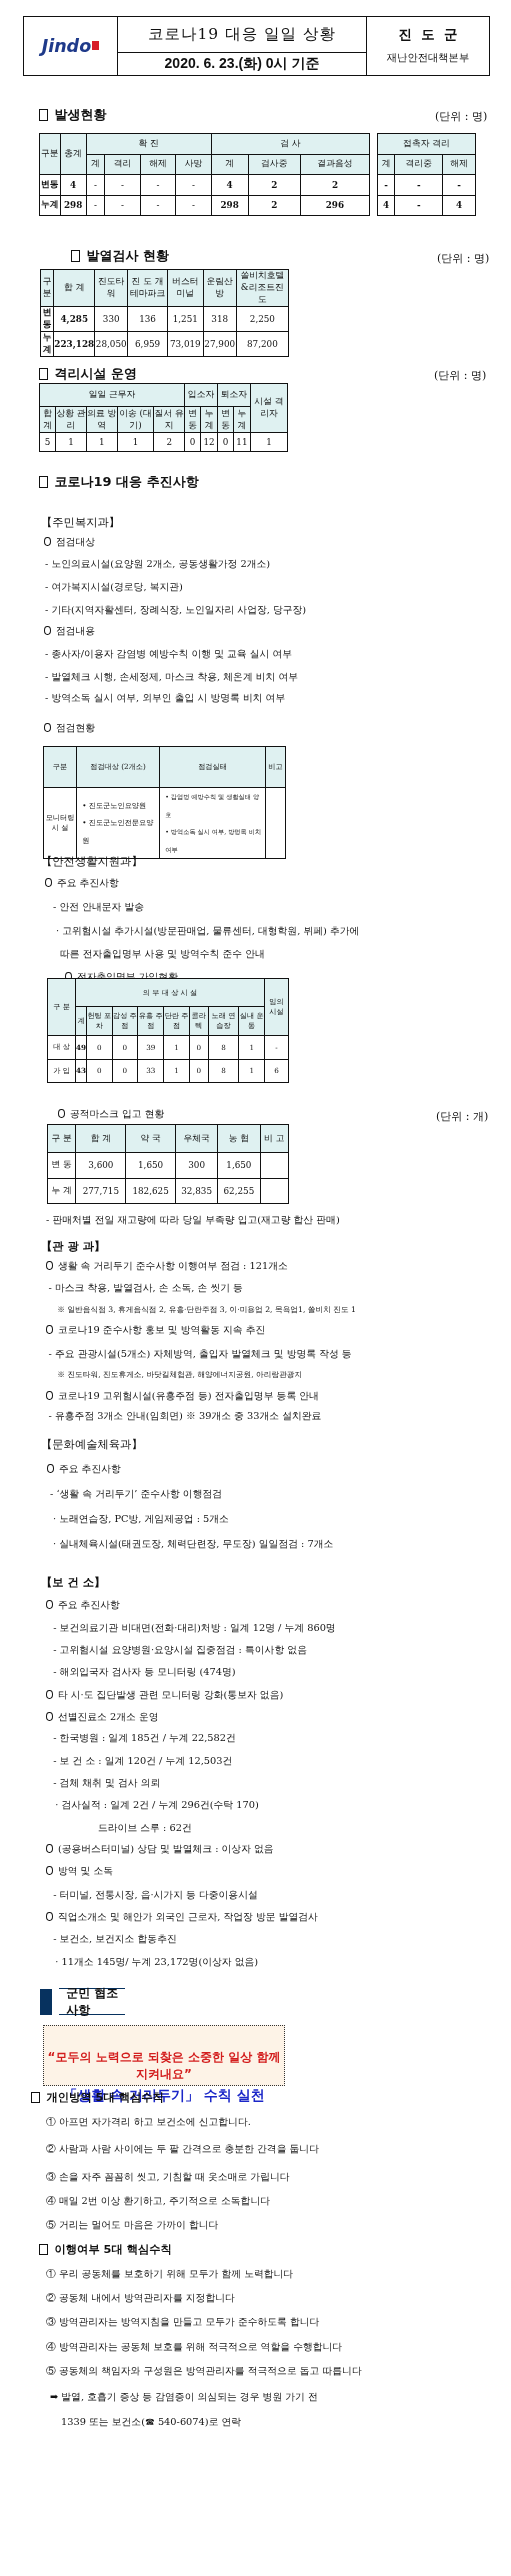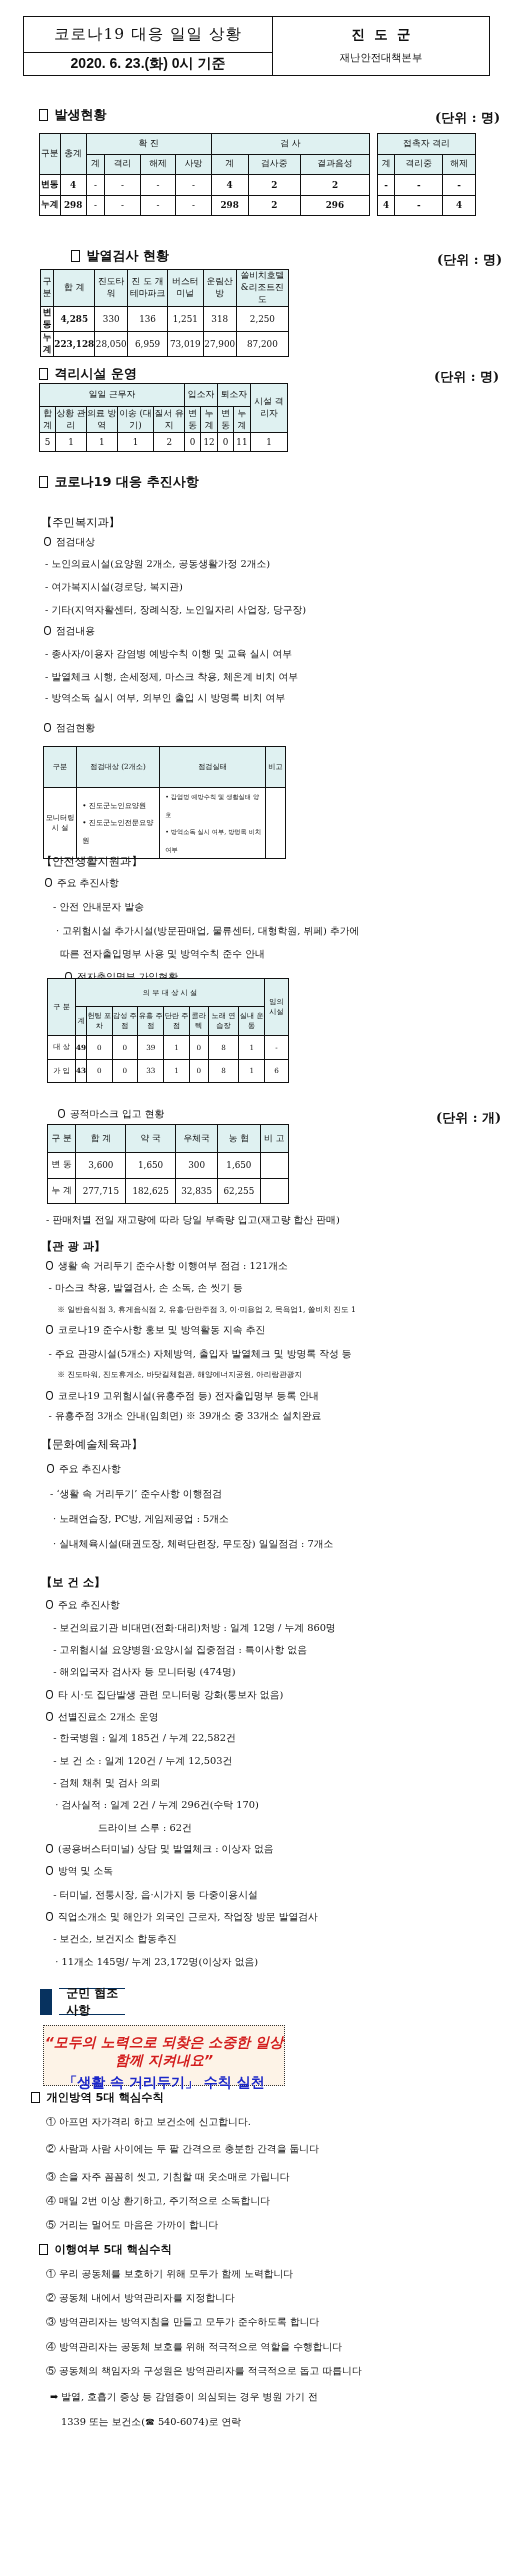--- a/index.html
+++ b/index.html
@@ -14,44 +14,48 @@
   .hdr .mid .t2 { flex: 1; display: flex; align-items: center; justify-content: center; font-size: 14px; font-weight: bold; font-family: "Liberation Sans Narrow", "Liberation Sans", sans-serif; }
   .hdr .right { flex: 1; display: flex; flex-direction: column; align-items: center; justify-content: center; }
   .hdr .right .r1 { font-size: 13.4px; font-weight: bold; letter-spacing: 9.3px; margin-left: 9.3px; font-family: "DejaVu Sans", sans-serif; }
   .hdr .right .r2 { font-size: 10.3px; margin-top: 6.2px; }
   .jindo { font-family: "DejaVu Sans", sans-serif; font-style: italic; font-weight: bold; font-size: 17.5px; color: #1f3a8a; position: relative; }
   .jindo-red { display: inline-block; width: 7.2px; height: 9.3px; background: #d71d2a; vertical-align: middle; margin-left: 1px; }
 
   
   .sec { font-size: 13px; font-weight: bold; display: flex; align-items: center; font-family: "DejaVu Sans", sans-serif; }
   .sec .box { width: 9.3px; height: 11.3px; border: 0.8px solid #111; margin-right: 6.2px; box-sizing: border-box; }
-  .unit { font-size: 13px; font-weight: bold; }
+  .unit { font-size: 11px; }
 
   table { border-collapse: collapse; }
   table.t { font-size: 8.8px; text-align: center; }
   table.t td, table.t th { border: 0.5px solid #111; padding: 0; font-weight: normal; }
   table.t th { background: #dff1f1; }
   table.t .b { font-weight: bold; }
   table.t tr.toprule td, table.t tr.toprule th { border-top: 1px solid #111; }
 
   .dept { font-size: 11.3px; font-family: "DejaVu Serif", serif; }
   .ln { font-size: 9.8px; white-space: nowrap; }
   .ln.sm { font-size: 7.7px; }
   .circ { display: inline-block; width: 6.7px; height: 8.8px; border: 1px solid #111; border-radius: 50%; margin-right: 5.2px; vertical-align: -1px; box-sizing: border-box; border-left-width: 1.5px; }
 
   .banner-block { width: 12.4px; height: 26px; background: #07325f; }
   .banner-title { border-top: 1px solid #07325f; border-bottom: 1px solid #07325f; font-family: "DejaVu Sans", sans-serif; font-weight: bold; font-size: 12px; display: flex; align-items: center; padding-left: 7.2px; box-sizing: border-box; }
   .slogan { border: 1px dotted #333; background: #fdf3e7; box-sizing: border-box; text-align: center; font-family: "DejaVu Sans", sans-serif; font-weight: bold; }
-  .slogan .s1 { color: #d31d1d; font-size: 14px; margin-top: 8px; font-style: italic; }
+  .slogan .s1 { color: #d31d1d; font-size: 12px; margin-top: 23px; }
   .slogan .s2 { color: #1b27c8; font-size: 14px; margin-top: 4.1px; }
 </style>
 </head>
 <body>
 
 <div class="abs hdr">
+  <div class="logo">
+    <span class="jindo">Jindo</span>
+      <span class="jindo-red"></span>
+  </div>
   <div class="mid">
     <div class="t1">코로나19 대응 일일 상황</div>
     <div class="t2">2020. 6. 23.(화)  0시 기준</div>
   </div>
   <div class="right">
     <div class="r1">진도군</div>
     <div class="r2">재난안전대책본부</div>
   </div>
 </div>
 

